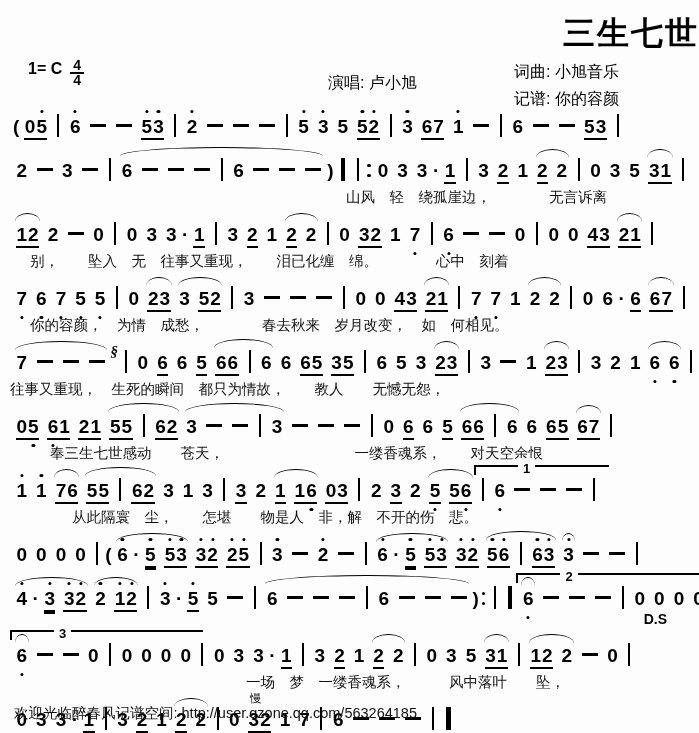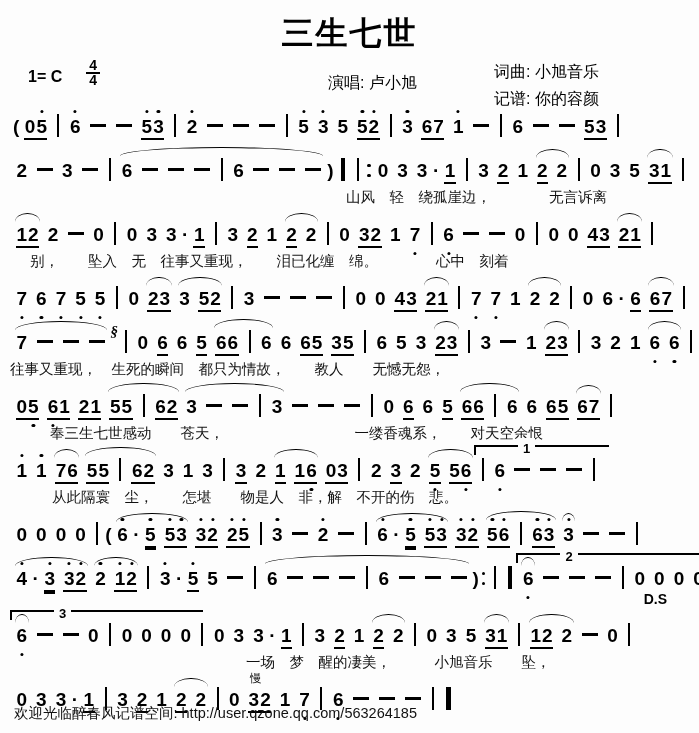--- a/index.html
+++ b/index.html
@@ -1,33 +1,33 @@
 <!DOCTYPE html>
 <html><head>
 <meta charset="utf-8">
 <style>
   html,body{margin:0;padding:0;background:#e9e9e9;}
   #page{position:relative;width:699px;height:733px;background:#fdfdfd;color:#000;
         font-family:"Liberation Sans","DejaVu Sans",sans-serif;overflow:hidden;}
   
-  #title{position:absolute;top:12px;left:0;width:100%;text-align:center;
+  #title{position:absolute;top:12px;left:0;width:100%;text-align:right;
          font-size:32px;font-weight:900;letter-spacing:2px;}
-  #keyblock{position:absolute;top:60px;left:28px;font-size:16px;font-weight:bold;display:flex;align-items:flex-end;gap:24px;}
+  #keyblock{position:absolute;top:60px;left:28px;font-size:16px;font-weight:bold;display:flex;align-items:flex-start;gap:8px;}
   .ts{display:inline-flex;flex-direction:column;align-items:center;line-height:11px;font-size:14px;font-weight:bold;}
   .ts .tnum{border-bottom:2px solid #000;padding:0 3px 1px;}
   .ts .tden{padding-top:1px;}
   #performer{position:absolute;top:73px;left:328px;font-size:16px;}
-  #credits{position:absolute;top:58px;left:494px;font-size:16px;line-height:27px;}
+  #credits{position:absolute;top:58px;left:514px;font-size:16px;line-height:27px;}
   
   #score{position:absolute;top:100px;left:10px;right:2px;}
   .sys{margin-bottom:1px;}
   .mline{position:relative;white-space:nowrap;padding:14px 0 3px 2px;font-size:19px;font-weight:bold;line-height:22px;}
   .lyr{white-space:pre;font-size:14.5px;line-height:19px;margin-top:1px;color:#111;}
   .ly2{margin-left:336px}.ly3{margin-left:20px}.ly4{margin-left:20px}.ly5{}
-  .ly6{margin-left:40px}.ly7{margin-left:42px}.ly10{margin-left:236px}
+  .ly6{margin-left:40px}.ly7{margin-left:62px}.ly10{margin-left:236px}
   
   .n{display:inline-block;position:relative;margin:0 4px;}
   .n.u1{border-bottom:2px solid #000;}
   .n.u2{border-bottom:2px solid #000;}
   .n.u2::after{content:'';position:absolute;left:0;right:0;bottom:-4px;height:2px;background:#000;}
   .u{display:inline-block;position:relative;padding:0 .5px;}
   .u.da::before{content:'';position:absolute;top:-6px;left:50%;transform:translateX(-50%);
                 width:3.2px;height:3.2px;border-radius:50%;background:#000;}
   .u.db::after{content:'';position:absolute;bottom:-9px;left:50%;transform:translateX(-50%);
                width:3.2px;height:3.2px;border-radius:50%;background:#000;}
@@ -81,20 +81,21 @@
     <div class="sys">
       <div class="mline"><span class="n "><span class="u ">2</span></span><span class="dash"></span><span class="n "><span class="u ">3</span></span><span class="dash"></span><span class="bar"></span><span class="arc"><span class="n "><span class="u ">6</span></span><span class="dash"></span><span class="dash"></span><span class="dash"></span><span class="bar"></span><span class="n "><span class="u ">6</span></span><span class="dash"></span><span class="dash"></span><span class="dash"></span></span><span class="paren">)</span><span class="bar thick"></span><span class="bar"></span><span class="rd"></span><span class="n "><span class="u ">0</span></span><span class="n "><span class="u ">3</span></span><span class="n "><span class="u ">3</span></span><span class="adot">·</span><span class="n u1"><span class="u ">1</span></span><span class="bar"></span><span class="n "><span class="u ">3</span></span><span class="n u1"><span class="u ">2</span></span><span class="n "><span class="u ">1</span></span><span class="arc"><span class="n u1"><span class="u ">2</span></span><span class="n "><span class="u ">2</span></span></span><span class="bar"></span><span class="n "><span class="u ">0</span></span><span class="n "><span class="u ">3</span></span><span class="n "><span class="u ">5</span></span><span class="arc"><span class="n u1"><span class="u ">3</span><span class="u ">1</span></span></span><span class="bar"></span></div>
       <div class="lyr ly2">山风　轻　绕孤崖边，　　　　无言诉离</div>
     </div>
     <div class="sys">
       <div class="mline"><span class="arc"><span class="n u1"><span class="u ">1</span><span class="u ">2</span></span></span><span class="n "><span class="u ">2</span></span><span class="dash"></span><span class="n "><span class="u ">0</span></span><span class="bar"></span><span class="n "><span class="u ">0</span></span><span class="n "><span class="u ">3</span></span><span class="n "><span class="u ">3</span></span><span class="adot">·</span><span class="n u1"><span class="u ">1</span></span><span class="bar"></span><span class="n "><span class="u ">3</span></span><span class="n u1"><span class="u ">2</span></span><span class="n "><span class="u ">1</span></span><span class="arc"><span class="n u1"><span class="u ">2</span></span><span class="n "><span class="u ">2</span></span></span><span class="bar"></span><span class="n "><span class="u ">0</span></span><span class="n u1"><span class="u ">3</span><span class="u ">2</span></span><span class="n "><span class="u ">1</span></span><span class="n "><span class="u db">7</span></span><span class="bar"></span><span class="n "><span class="u db">6</span></span><span class="dash"></span><span class="dash"></span><span class="n "><span class="u ">0</span></span><span class="bar"></span><span class="n "><span class="u ">0</span></span><span class="n "><span class="u ">0</span></span><span class="n u1"><span class="u ">4</span><span class="u ">3</span></span><span class="arc"><span class="n u1"><span class="u ">2</span><span class="u ">1</span></span></span><span class="bar"></span></div>
       <div class="lyr ly3">别，　　坠入　无　往事又重现，　　泪已化缠　绵。　　　　心中　刻着</div>
     </div>
     <div class="sys">
       <div class="mline"><span class="n "><span class="u db">7</span></span><span class="n "><span class="u db">6</span></span><span class="n "><span class="u db">7</span></span><span class="n "><span class="u db">5</span></span><span class="n "><span class="u db">5</span></span><span class="bar"></span><span class="n "><span class="u ">0</span></span><span class="arc"><span class="n u1"><span class="u ">2</span><span class="u ">3</span></span></span><span class="arc"><span class="n "><span class="u ">3</span></span><span class="n u1"><span class="u ">5</span><span class="u ">2</span></span></span><span class="bar"></span><span class="n "><span class="u ">3</span></span><span class="dash"></span><span class="dash"></span><span class="dash"></span><span class="bar"></span><span class="n "><span class="u ">0</span></span><span class="n "><span class="u ">0</span></span><span class="n u1"><span class="u ">4</span><span class="u ">3</span></span><span class="arc"><span class="n u1"><span class="u ">2</span><span class="u ">1</span></span></span><span class="bar"></span><span class="n "><span class="u db">7</span></span><span class="n "><span class="u db">7</span></span><span class="n "><span class="u ">1</span></span><span class="arc"><span class="n "><span class="u ">2</span></span><span class="n "><span class="u ">2</span></span></span><span class="bar"></span><span class="n "><span class="u ">0</span></span><span class="n "><span class="u ">6</span></span><span class="adot">·</span><span class="n u1"><span class="u ">6</span></span><span class="arc"><span class="n u1"><span class="u ">6</span><span class="u ">7</span></span></span><span class="bar"></span></div>
+      <div class="lyr ly4">你的容颜，　为情　成愁，　　　　春去秋来　岁月改变，　如　何相见。</div>
     </div>
     <div class="sys">
       <div class="mline"><span class="arc"><span class="n "><span class="u ">7</span></span><span class="dash"></span><span class="dash"></span><span class="dash"></span></span><span class="segno">§</span><span class="bar"></span><span class="n "><span class="u ">0</span></span><span class="n u1"><span class="u ">6</span></span><span class="n "><span class="u ">6</span></span><span class="n u1"><span class="u ">5</span></span><span class="arc"><span class="n u1"><span class="u ">6</span><span class="u ">6</span></span><span class="bar"></span><span class="n "><span class="u ">6</span></span></span><span class="n "><span class="u ">6</span></span><span class="n u1"><span class="u ">6</span><span class="u ">5</span></span><span class="n u1"><span class="u ">3</span><span class="u ">5</span></span><span class="bar"></span><span class="n "><span class="u ">6</span></span><span class="n "><span class="u ">5</span></span><span class="n "><span class="u ">3</span></span><span class="arc"><span class="n u1"><span class="u ">2</span><span class="u ">3</span></span></span><span class="bar"></span><span class="n "><span class="u ">3</span></span><span class="dash"></span><span class="n "><span class="u ">1</span></span><span class="arc"><span class="n u1"><span class="u ">2</span><span class="u ">3</span></span></span><span class="bar"></span><span class="n "><span class="u ">3</span></span><span class="n "><span class="u ">2</span></span><span class="n "><span class="u ">1</span></span><span class="arc"><span class="n "><span class="u db">6</span></span><span class="n "><span class="u db">6</span></span></span><span class="bar"></span></div>
       <div class="lyr ly5">往事又重现，　生死的瞬间　都只为情故，　　教人　　无憾无怨，</div>
     </div>
     <div class="sys">
       <div class="mline"><span class="n u1"><span class="u ">0</span><span class="u db">5</span></span><span class="n u1"><span class="u db">6</span><span class="u ">1</span></span><span class="n u1"><span class="u ">2</span><span class="u ">1</span></span><span class="arc"><span class="n u1"><span class="u ">5</span><span class="u ">5</span></span><span class="bar"></span><span class="n u1"><span class="u ">6</span><span class="u ">2</span></span></span><span class="arc"><span class="n "><span class="u ">3</span></span><span class="dash"></span><span class="dash"></span><span class="bar"></span><span class="n "><span class="u ">3</span></span></span><span class="dash"></span><span class="dash"></span><span class="dash"></span><span class="bar"></span><span class="n "><span class="u ">0</span></span><span class="n u1"><span class="u ">6</span></span><span class="n "><span class="u ">6</span></span><span class="n u1"><span class="u ">5</span></span><span class="arc"><span class="n u1"><span class="u ">6</span><span class="u ">6</span></span><span class="bar"></span><span class="n "><span class="u ">6</span></span></span><span class="n "><span class="u ">6</span></span><span class="n u1"><span class="u ">6</span><span class="u ">5</span></span><span class="arc"><span class="n u1"><span class="u ">6</span><span class="u ">7</span></span></span><span class="bar"></span></div>
       <div class="lyr ly6">奉三生七世感动　　苍天，　　　　　　　　　一缕香魂系，　　对天空余恨</div>
     </div>
     <div class="sys">
@@ -103,21 +104,21 @@
     </div>
     <div class="sys">
       <div class="mline"><span class="n "><span class="u ">0</span></span><span class="n "><span class="u ">0</span></span><span class="n "><span class="u ">0</span></span><span class="n "><span class="u ">0</span></span><span class="bar"></span><span class="paren">(</span><span class="arc"><span class="n "><span class="u da">6</span></span><span class="adot">·</span><span class="n u2"><span class="u da">5</span></span><span class="n u1"><span class="u da">5</span><span class="u da">3</span></span></span><span class="n u1"><span class="u da">3</span><span class="u da">2</span></span><span class="n u1"><span class="u da">2</span><span class="u da">5</span></span><span class="bar"></span><span class="n "><span class="u da">3</span></span><span class="dash"></span><span class="n "><span class="u da">2</span></span><span class="dash"></span><span class="bar"></span><span class="arc"><span class="n "><span class="u da">6</span></span><span class="adot">·</span><span class="n u2"><span class="u da">5</span></span><span class="n u1"><span class="u da">5</span><span class="u da">3</span></span></span><span class="n u1"><span class="u da">3</span><span class="u da">2</span></span><span class="arc"><span class="n u1"><span class="u da">5</span><span class="u da">6</span></span><span class="bar"></span><span class="n u1"><span class="u da">6</span><span class="u da">3</span></span></span><span class="arc"><span class="n "><span class="u da">3</span></span></span><span class="dash"></span><span class="dash"></span><span class="bar"></span></div>
     </div>
     <div class="sys">
       <div class="mline"><span class="arc"><span class="n "><span class="u da">4</span></span><span class="adot">·</span><span class="n u2"><span class="u da">3</span></span><span class="n u1"><span class="u da">3</span><span class="u da">2</span></span></span><span class="arc"><span class="n "><span class="u da">2</span></span><span class="n u1"><span class="u da">1</span><span class="u da">2</span></span></span><span class="bar"></span><span class="n "><span class="u da">3</span></span><span class="adot">·</span><span class="n u1"><span class="u da">5</span></span><span class="n "><span class="u ">5</span></span><span class="dash"></span><span class="bar"></span><span class="arc"><span class="n "><span class="u ">6</span></span><span class="dash"></span><span class="dash"></span><span class="dash"></span><span class="bar"></span><span class="n "><span class="u ">6</span></span><span class="dash"></span><span class="dash"></span><span class="dash"></span></span><span class="paren">)</span><span class="rd"></span><span class="bar"></span><span class="bar thick"></span><span class="volta"><span class="vnum">2</span><span class="arc"><span class="n "><span class="u db">6</span></span></span><span class="dash"></span><span class="dash"></span><span class="dash"></span><span class="bar"></span><span class="n "><span class="u ">0</span></span><span class="n "><span class="u ">0</span></span><span class="n "><span class="u ">0</span></span><span class="n "><span class="u ">0</span></span></span></div>
       <div class="ds">D.S</div>
     </div>
     <div class="sys">
       <div class="mline"><span class="volta"><span class="vnum">3</span><span class="arc"><span class="n "><span class="u db">6</span></span></span><span class="dash"></span><span class="dash"></span><span class="n "><span class="u ">0</span></span><span class="bar"></span><span class="n "><span class="u ">0</span></span><span class="n "><span class="u ">0</span></span><span class="n "><span class="u ">0</span></span><span class="n "><span class="u ">0</span></span></span><span class="bar"></span><span class="n "><span class="u ">0</span></span><span class="n "><span class="u ">3</span></span><span class="n "><span class="u ">3</span></span><span class="adot">·</span><span class="n u1"><span class="u ">1</span></span><span class="bar"></span><span class="n "><span class="u ">3</span></span><span class="n u1"><span class="u ">2</span></span><span class="n "><span class="u ">1</span></span><span class="arc"><span class="n u1"><span class="u ">2</span></span><span class="n "><span class="u ">2</span></span></span><span class="bar"></span><span class="n "><span class="u ">0</span></span><span class="n "><span class="u ">3</span></span><span class="n "><span class="u ">5</span></span><span class="arc"><span class="n u1"><span class="u ">3</span><span class="u ">1</span></span></span><span class="bar"></span><span class="arc"><span class="n u1"><span class="u ">1</span><span class="u ">2</span></span><span class="n "><span class="u ">2</span></span></span><span class="dash"></span><span class="n "><span class="u ">0</span></span><span class="bar"></span></div>
-      <div class="lyr ly10">一场　梦　醒的凄美，　　　小旭音乐　　坠，</div>
+      <div class="lyr ly10">一场　梦　一缕香魂系，　　　风中落叶　　坠，</div>
     </div>
     <div class="sys">
       <div class="mline"><span class="n "><span class="u ">0</span></span><span class="n "><span class="u ">3</span></span><span class="n "><span class="u ">3</span></span><span class="adot">·</span><span class="n u1"><span class="u ">1</span></span><span class="bar"></span><span class="n "><span class="u ">3</span></span><span class="n u1"><span class="u ">2</span></span><span class="n "><span class="u ">1</span></span><span class="arc"><span class="n u1"><span class="u ">2</span></span><span class="n "><span class="u ">2</span></span></span><span class="bar"></span><span class="n "><span class="u ">0</span></span><span class="n u1"><span class="u ">3</span><span class="u ">2</span><span class="ann">慢</span></span><span class="n "><span class="u ">1</span></span><span class="n "><span class="u db">7</span></span><span class="bar"></span><span class="n "><span class="u db">6</span></span><span class="dash"></span><span class="dash"></span><span class="dash"></span><span class="bar"></span><span class="bar thick"></span></div>
 
     </div>
   </div>
 
   <div id="footer">欢迎光临醉春风记谱空间: http://user.qzone.qq.com/563264185</div>
 
 </div>

